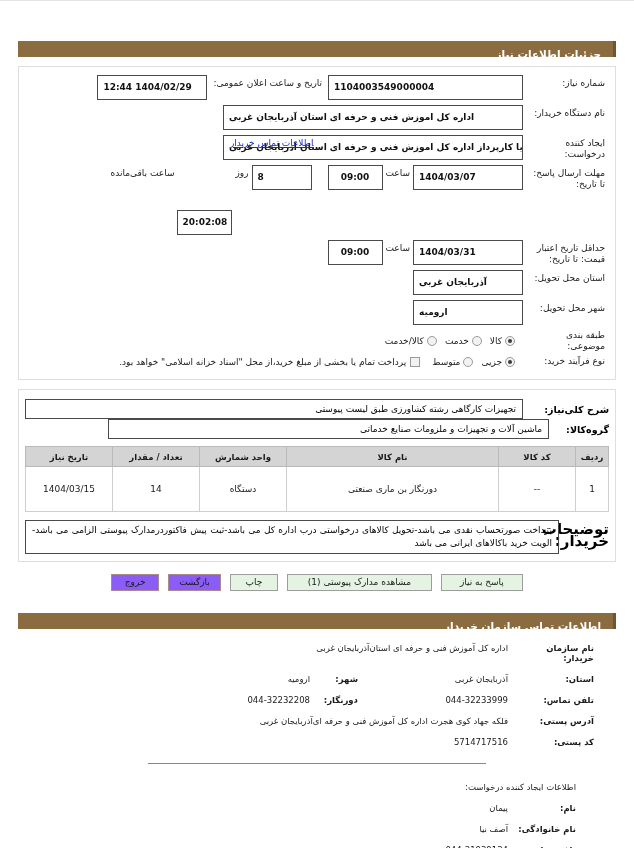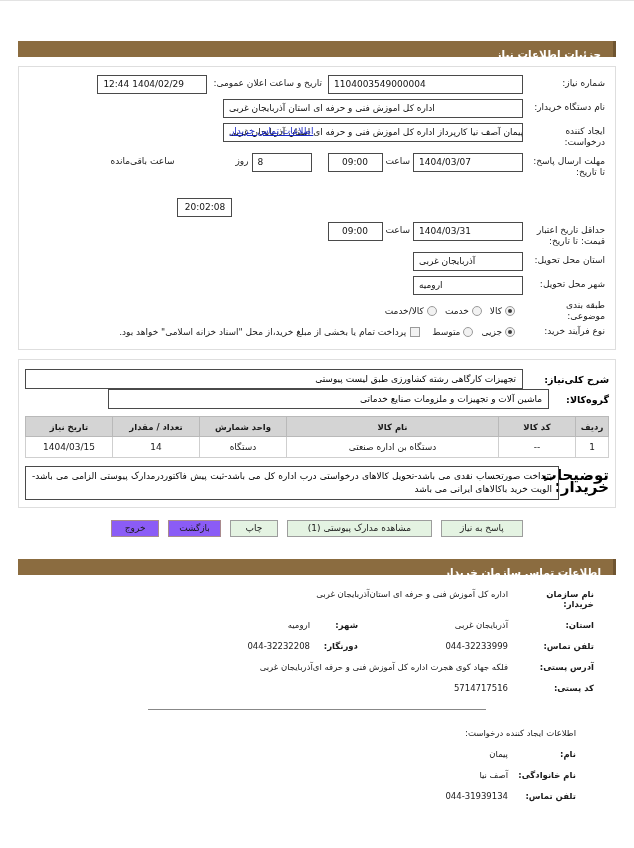--- a/index.html
+++ b/index.html
@@ -70,32 +70,33 @@
     text-align: right;
     padding: 3px 4px 0 6px;
     color: #1a1a1a;
     font-size: 9px;
     line-height: 11px;
     box-sizing: border-box;
   }
   .fld {
     border: 1px solid #4a4a4a;
     background: #fff;
-    height: 19px;
+    height: 25px;
     line-height: 17px;
     font-size: 9px;
     color: #111;
     padding: 0 5px;
     text-align: right;
     box-sizing: border-box;
     overflow: hidden;
     white-space: nowrap;
     display: flex;
     align-items: center;
     justify-content: flex-end;
+    font-weight: bold;
   }
   .fld.num { justify-content: flex-end; }
   .fld.w195 { width: 195px; }
   .fld.w110 { width: 110px; }
   .fld.w60  { width: 60px; }
   .fld.w55  { width: 55px; }
   .inline-lbl {
     font-size: 9px;
     color: #1a1a1a;
     padding: 3px 6px 0 6px;
@@ -233,21 +234,21 @@
     font-weight: bold;
     color: #1a1a1a;
     height: 19px;
     padding: 0 3px;
     text-align: center;
     white-space: nowrap;
   }
   table.items td {
     border: 1px solid #cfcfcf;
     height: 20px;
-    padding: 0 3px;
+    padding: 12px 3px;
     text-align: center;
     color: #1a1a1a;
     font-size: 9px;
     background: #fff;
   }
   th.c-radif { width: 26px; }
   th.c-code  { width: 70px; }
   th.c-name  { width: auto; }
   th.c-unit  { width: 80px; }
   th.c-qty   { width: 80px; }
@@ -482,21 +483,21 @@
           <th class="c-name">نام کالا</th>
           <th class="c-unit">واحد شمارش</th>
           <th class="c-qty">تعداد / مقدار</th>
           <th class="c-date">تاریخ نیاز</th>
         </tr>
       </thead>
       <tbody>
         <tr>
           <td>1</td>
           <td>--</td>
-          <td>دستگاه بن اداره صنعتی</td>
+          <td>دورنگار بن ماری صنعتی</td>
           <td>دستگاه</td>
           <td>14</td>
           <td>1404/03/15</td>
         </tr>
       </tbody>
     </table>
 
     <div class="notes-row">
       <div class="notes-lbl">توضیحات خریدار:</div>
       <div class="notes-box">پرداخت  صورتحساب نقدی می باشد-تحویل  کالاهای  درخواستی  درب اداره کل  می باشد-ثبت پیش  فاکتوردرمدارک  پیوستی  الزامی می باشد-الویت خرید  باکالاهای ایرانی می باشد</div>

